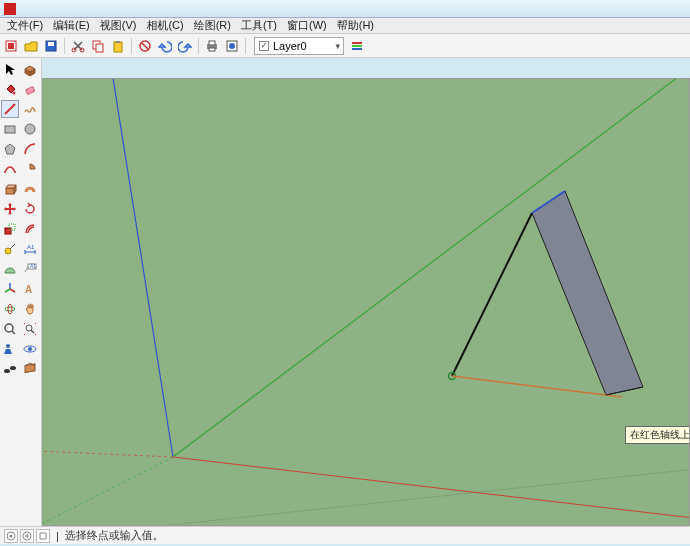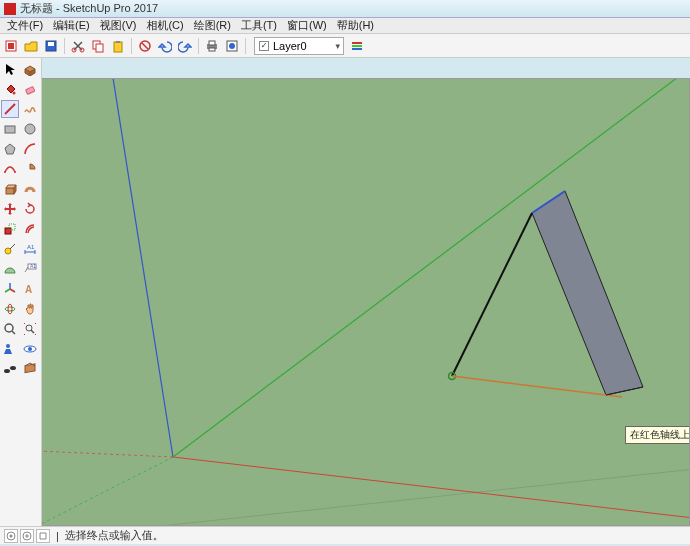--- a/index.html
+++ b/index.html
@@ -25,21 +25,20 @@
 .statusbar { height: 18px; background: #f4f4f4; border-top: 1px solid #ccc; display: flex; align-items: center; padding: 0 4px; font-size: 11px; color: #333; gap: 6px; }
 .status-icons { display: flex; gap: 2px; }
 .sicon { width: 14px; height: 14px; border: 1px solid #bbb; background: #fff; display: flex; align-items: center; justify-content: center; }
 svg { display: block; }
 </style>
 </head>
 <body>
 
 <div class="titlebar">
   <div class="su-icon"></div>
-  <div class="title">无标题 - SketchUp Pro 2017</div>
 </div>
 
 <div class="menubar">
   <span>文件(F)</span>
   <span>编辑(E)</span>
   <span>视图(V)</span>
   <span>相机(C)</span>
   <span>绘图(R)</span>
   <span>工具(T)</span>
   <span>窗口(W)</span>

